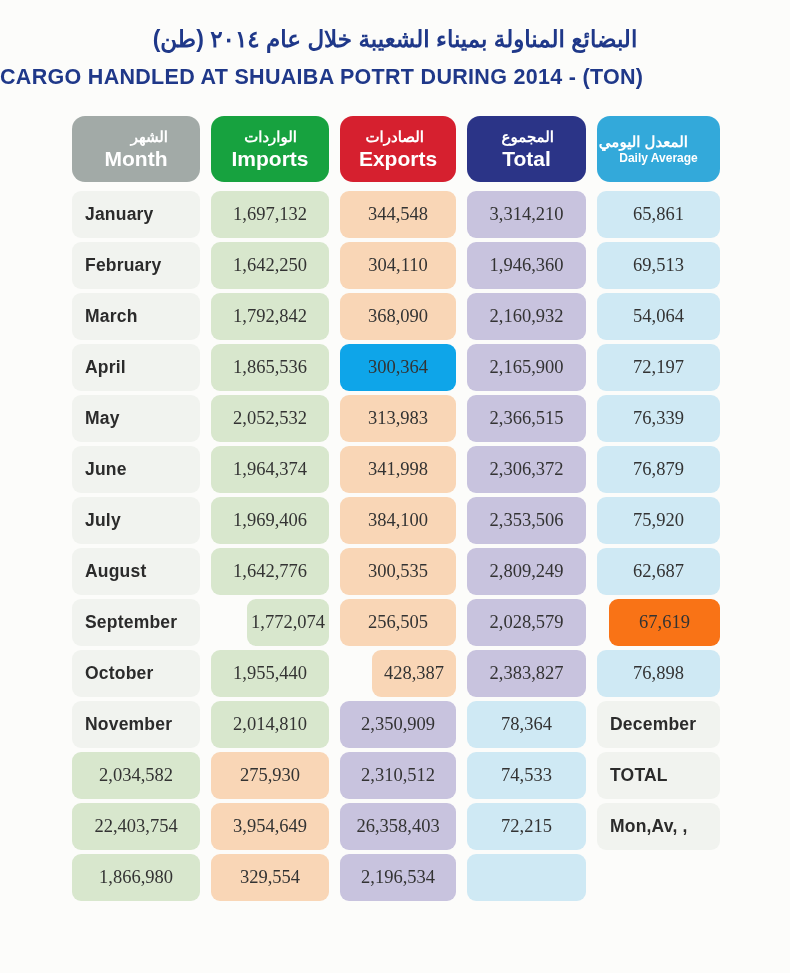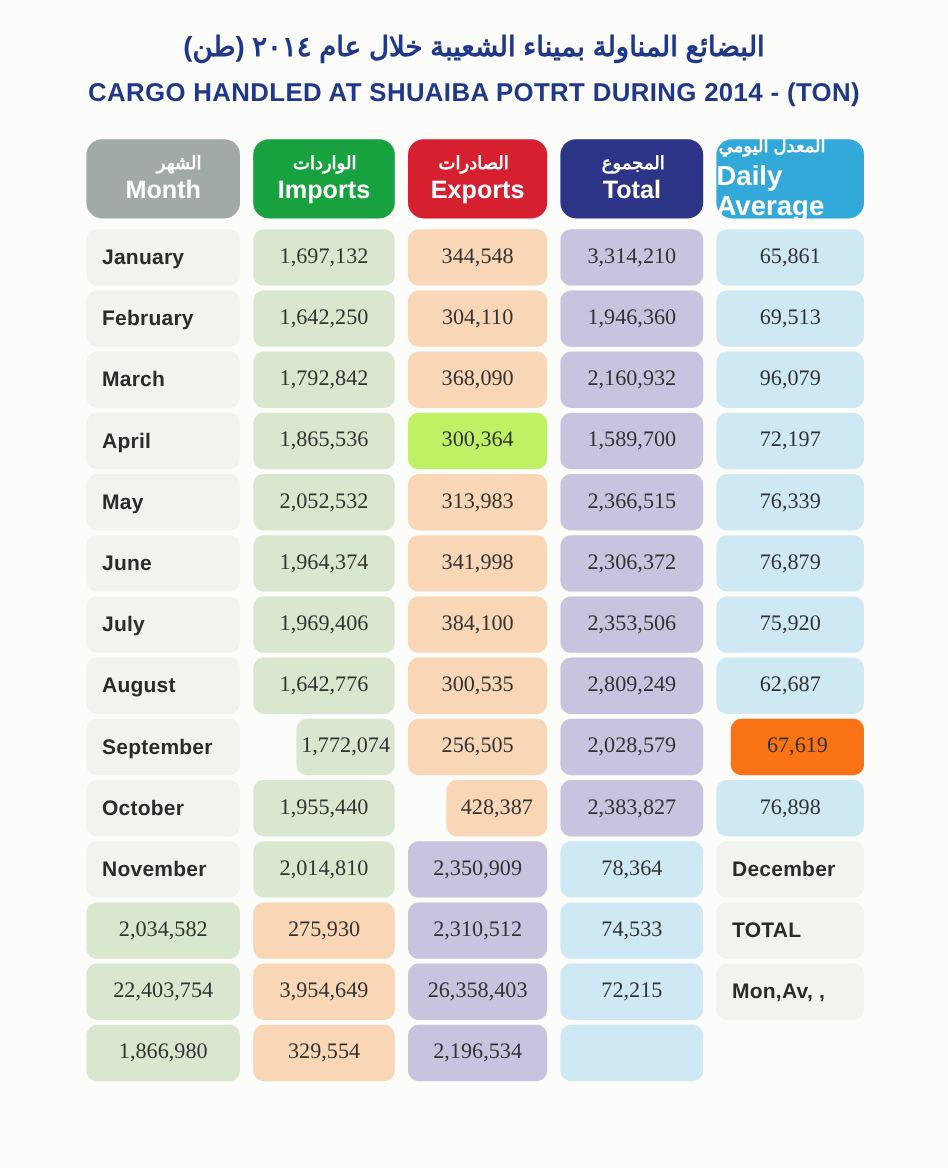--- a/index.html
+++ b/index.html
@@ -12,21 +12,21 @@
   .title-ar {
     margin-top:26px;
     text-align:center;
     color:#23388a;
     font-weight:bold;
     font-size:23px;
     direction:rtl;
   }
   .title-en {
     margin-top:12px;
-    text-align:center;
+    text-align:left;
     color:#1f3889;
     font-weight:bold;
     font-size:21.5px;
     letter-spacing:0.3px;
   }
   .table-wrap { margin:26px 0 0 72px; width:646px; }
   .header-row, .table-body {
     display:grid;
     grid-template-columns:128px 118px 116px 119px 123px;
     column-gap:11px;
@@ -44,21 +44,21 @@
   }
   .pill .ar {
     font-size:15px;
     font-weight:bold;
     direction:rtl;
     align-self:flex-end;
     padding-right:32px;
     line-height:1.25;
   }
   .pill .en { font-size:21px; font-weight:bold; line-height:1.1; }
-  .pill-4 .en { font-size:23px; }
+  .pill-4 .en { font-size:12px; }
   .table-body { margin-top:9px; row-gap:4px; }
   .cell {
     height:47px;
     border-radius:9px;
     display:flex;
     align-items:center;
     justify-content:center;
     font-family:"Liberation Serif", serif;
     font-size:18.5px;
     color:#333333;
@@ -115,25 +115,25 @@
         <div class="cell" style="background: rgb(207, 233, 244);">65,861</div>
         <div class="cell label-cell" style="background: rgb(241, 243, 239);">February</div>
         <div class="cell" style="background: rgb(216, 231, 205);">1,642,250</div>
         <div class="cell" style="background: rgb(249, 214, 182);">304,110</div>
         <div class="cell" style="background: rgb(200, 195, 222);">1,946,360</div>
         <div class="cell" style="background: rgb(207, 233, 244);">69,513</div>
         <div class="cell label-cell" style="background: rgb(241, 243, 239);">March</div>
         <div class="cell" style="background: rgb(216, 231, 205);">1,792,842</div>
         <div class="cell" style="background: rgb(249, 214, 182);">368,090</div>
         <div class="cell" style="background: rgb(200, 195, 222);">2,160,932</div>
-        <div class="cell" style="background: rgb(207, 233, 244);">96,079</div>
+        <div class="cell" style="background: rgb(207, 233, 244);">54,064</div>
         <div class="cell label-cell" style="background: rgb(241, 243, 239);">April</div>
         <div class="cell" style="background: rgb(216, 231, 205);">1,865,536</div>
-        <div class="cell" style="background: #bef264;">300,364</div>
-        <div class="cell" style="background: rgb(200, 195, 222);">1,589,700</div>
+        <div class="cell" style="background: #0ea5e9;">300,364</div>
+        <div class="cell" style="background: rgb(200, 195, 222);">2,165,900</div>
         <div class="cell" style="background: rgb(207, 233, 244);">72,197</div>
         <div class="cell label-cell" style="background: rgb(241, 243, 239);">May</div>
         <div class="cell" style="background: rgb(216, 231, 205);">2,052,532</div>
         <div class="cell" style="background: rgb(249, 214, 182);">313,983</div>
         <div class="cell" style="background: rgb(200, 195, 222);">2,366,515</div>
         <div class="cell" style="background: rgb(207, 233, 244);">76,339</div>
         <div class="cell label-cell" style="background: rgb(241, 243, 239);">June</div>
         <div class="cell" style="background: rgb(216, 231, 205);">1,964,374</div>
         <div class="cell" style="background: rgb(249, 214, 182);">341,998</div>
         <div class="cell" style="background: rgb(200, 195, 222);">2,306,372</div>

